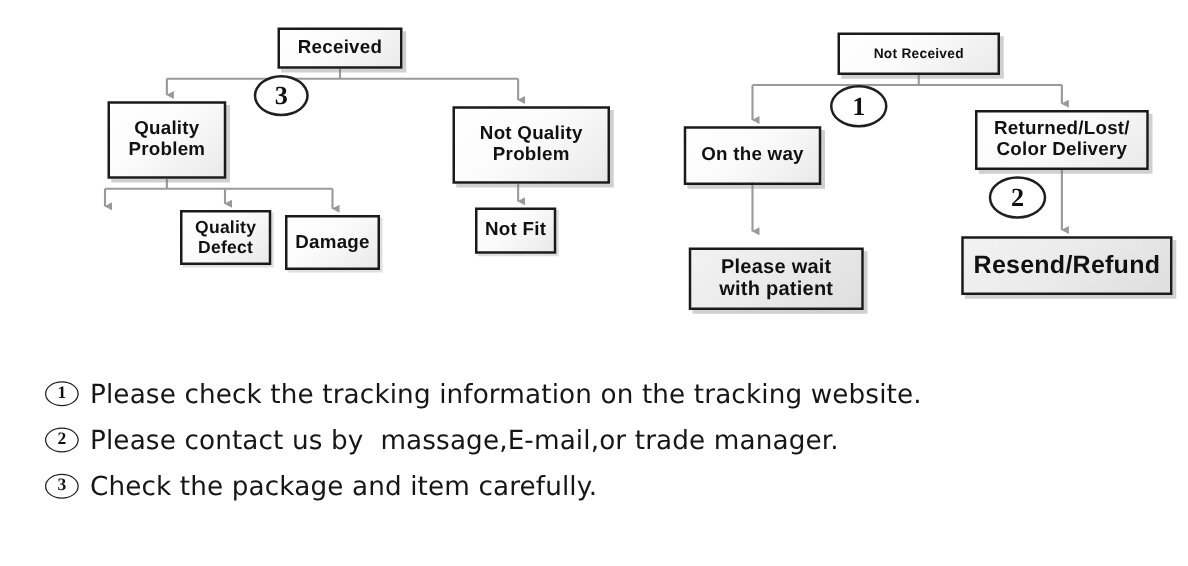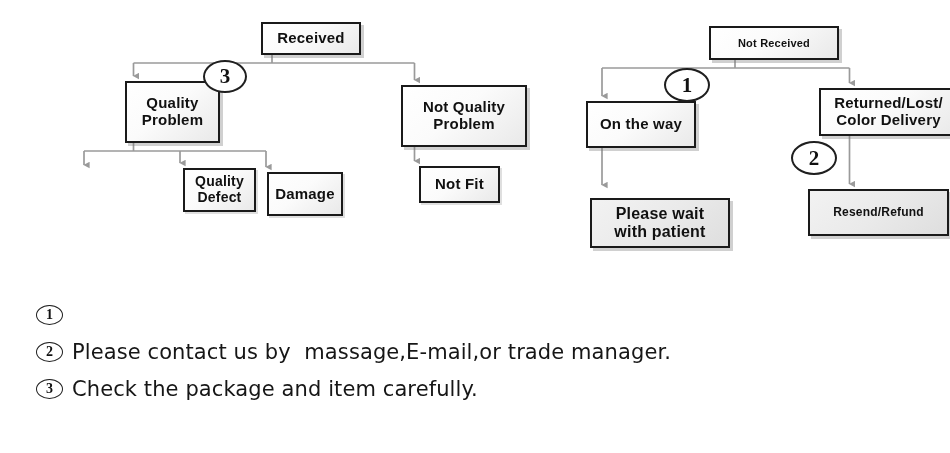--- a/index.html
+++ b/index.html
@@ -41,21 +41,20 @@
     box-shadow: 3px 3px 0 0 rgba(120,120,120,0.35);
     display: flex;
     align-items: center;
     justify-content: center;
     text-align: center;
     font-weight: bold;
     color: #111;
     line-height: 1.12;
     letter-spacing: 0.2px;
     white-space: pre-line;
-    margin-left: 39px;
   }
   .node.grey {
     background: linear-gradient(140deg, #f2f2f2 0%, #eaeaea 50%, #dedede 100%);
   }
   .node.flat {
     box-shadow: 2px 2px 0 0 rgba(150,150,150,0.30);
   }
 
   
   .marker {
@@ -155,42 +154,43 @@
 
   <div class="node" style="left:362px; top:85px; width:126px; height:62px; font-size:15px;">Not Quality
 Problem</div>
 
 
   <div class="node flat" style="left:144px; top:168px; width:73px; height:44px; font-size:14px;">Quality
 Defect</div>
 
   <div class="node flat" style="left:228px; top:172px; width:76px; height:44px; font-size:15px;">Damage</div>
 
-  <div class="node flat" style="left:380px; top:166px; width:81px; height:37px; font-size:15px;">Not Fit</div>
+  <div class="node flat" style="left:380px; top:166px; width:65px; height:37px; font-size:15px;">Not Fit</div>
 
   <div class="node" style="left:670px; top:26px; width:130px; height:34px; font-size:11px;">Not  Received</div>
 
   <div class="marker" style="left:664px; top:68px; width:46px; height:34px; font-size:21px;">1</div>
 
   <div class="marker" style="left:791px; top:141px; width:46px; height:34px; font-size:21px;">2</div>
 
   <div class="node" style="left:547px; top:101px; width:110px; height:47px; font-size:15px;">On the way</div>
 
   <div class="node" style="left:780px; top:88px; width:139px; height:48px; font-size:15px;">Returned/Lost/
 Color Delivery</div>
 
   <div class="node grey" style="left:551px; top:198px; width:140px; height:50px; font-size:16px;">Please wait
 with patient</div>
 
-  <div class="node grey" style="left:769px; top:189px; width:141px; height:47px; font-size:12px;">Resend/Refund</div>
+  <div class="node grey" style="left:769px; top:189px; width:169px; height:47px; font-size:20px;">Resend/Refund</div>
 
   <div id="legend">
 
     <div class="legend-row">
       <span class="legend-oval">1</span>
+      <span class="legend-text">Please check the tracking information on the tracking website.</span>
     </div>
 
     <div class="legend-row">
       <span class="legend-oval">2</span>
       <span class="legend-text">Please contact us by  massage,E-mail,or trade manager.</span>
     </div>
 
     <div class="legend-row">
       <span class="legend-oval">3</span>
       <span class="legend-text">Check the package and item carefully.</span>

